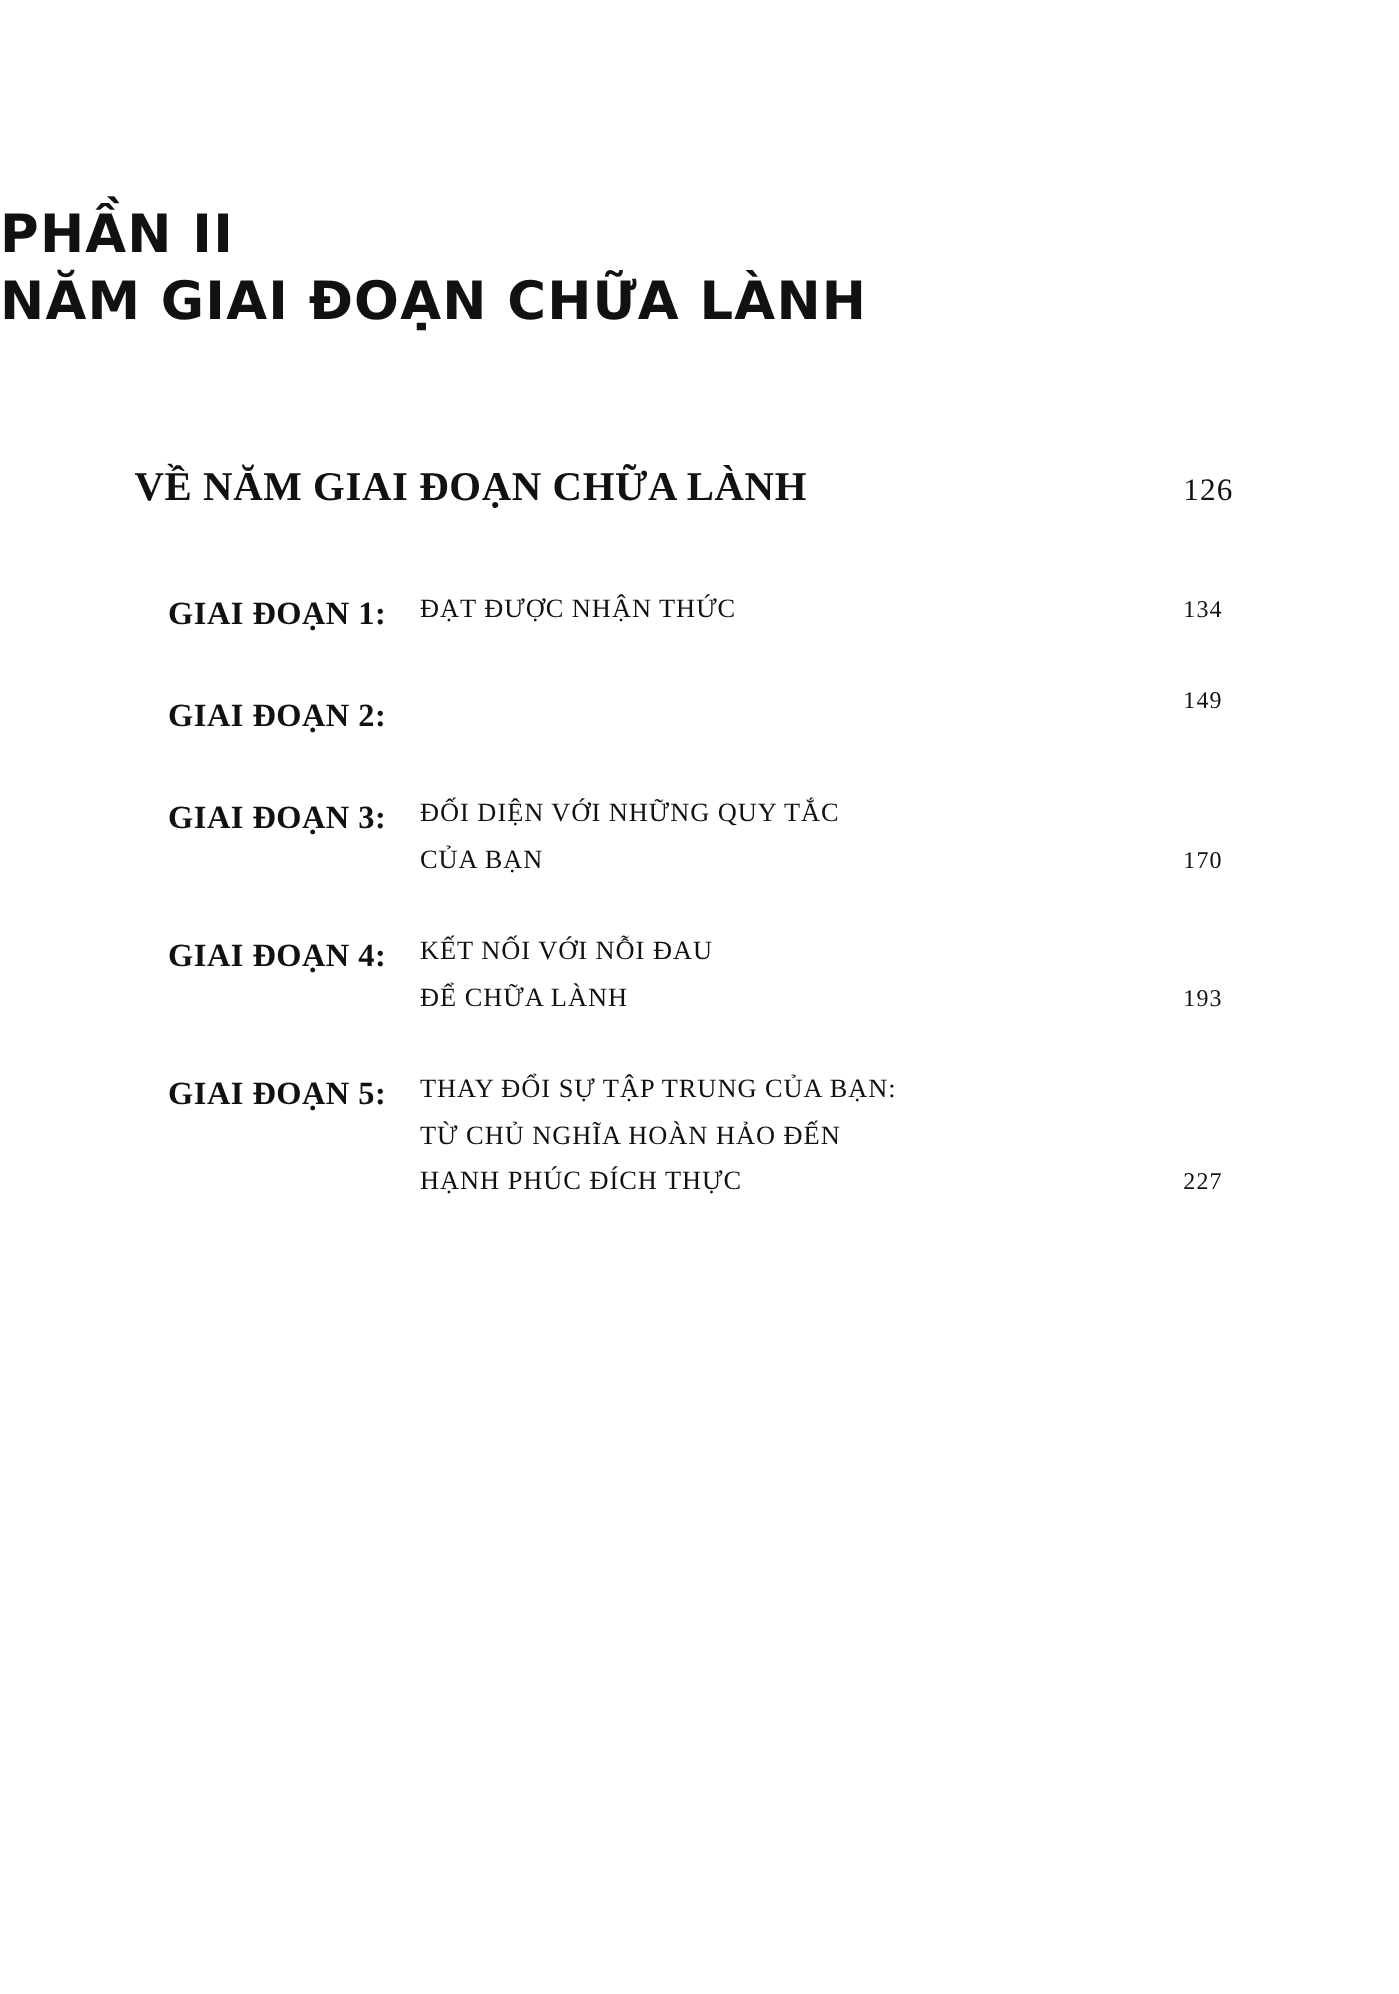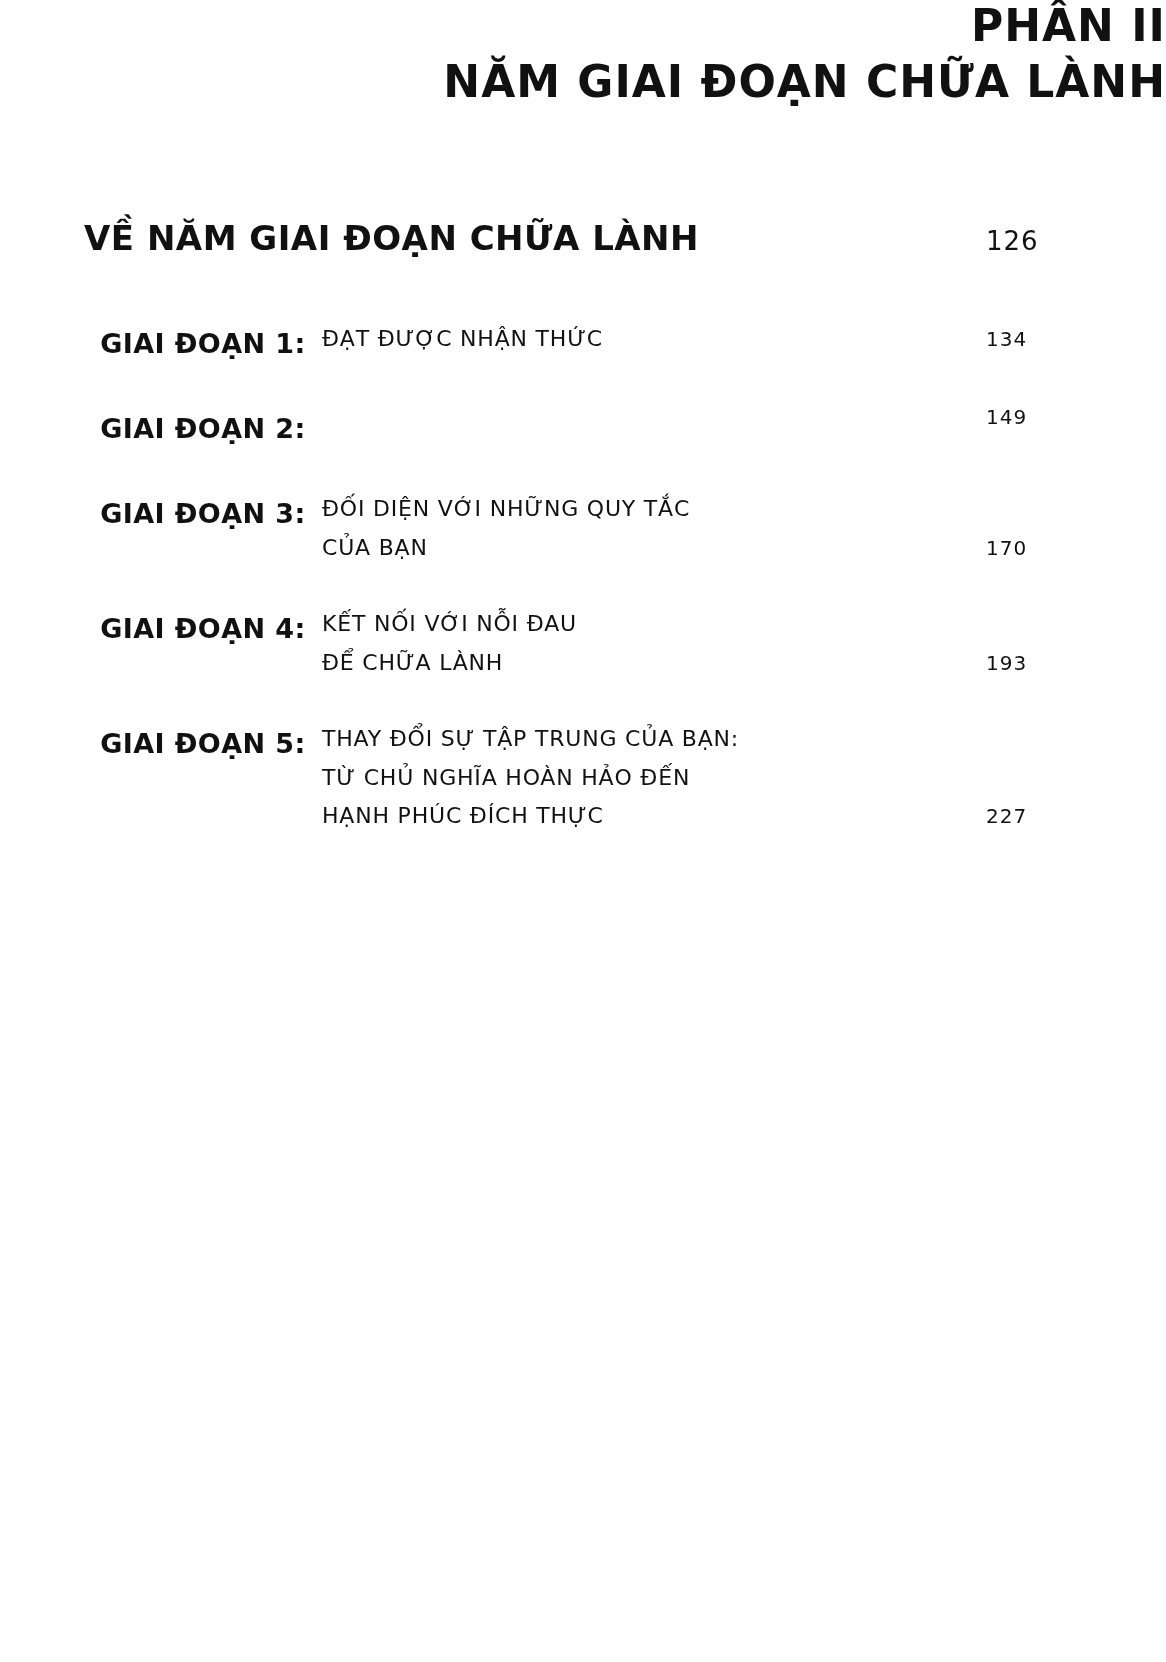--- a/index.html
+++ b/index.html
@@ -17,43 +17,45 @@
   }
 
   .page {
     position: absolute;
     inset: 0;
     padding: 0;
   }
 
   
   .part-heading {
-    text-align: right;
+    text-align: left;
+    margin-top: 170px;
   }
   .part-heading .line1 {
     font-size: 44px;
     font-weight: 800;
     letter-spacing: 1px;
     line-height: 1.18;
     text-transform: uppercase;
   }
   .part-heading .line2 {
     font-size: 44px;
     font-weight: 800;
     letter-spacing: 1px;
     line-height: 1.18;
     text-transform: uppercase;
     margin-top: 4px;
   }
 
   
   .toc {
     margin-top: 110px;
-    padding-left: 84px;
+    padding-left: 112px;
     padding-right: 110px;
+    font-family: Liberation Serif, serif;
   }
 
   .toc-main {
     display: flex;
     align-items: baseline;
     margin-bottom: 62px;
   }
   .toc-main .title {
     font-size: 34px;
     font-weight: 800;

